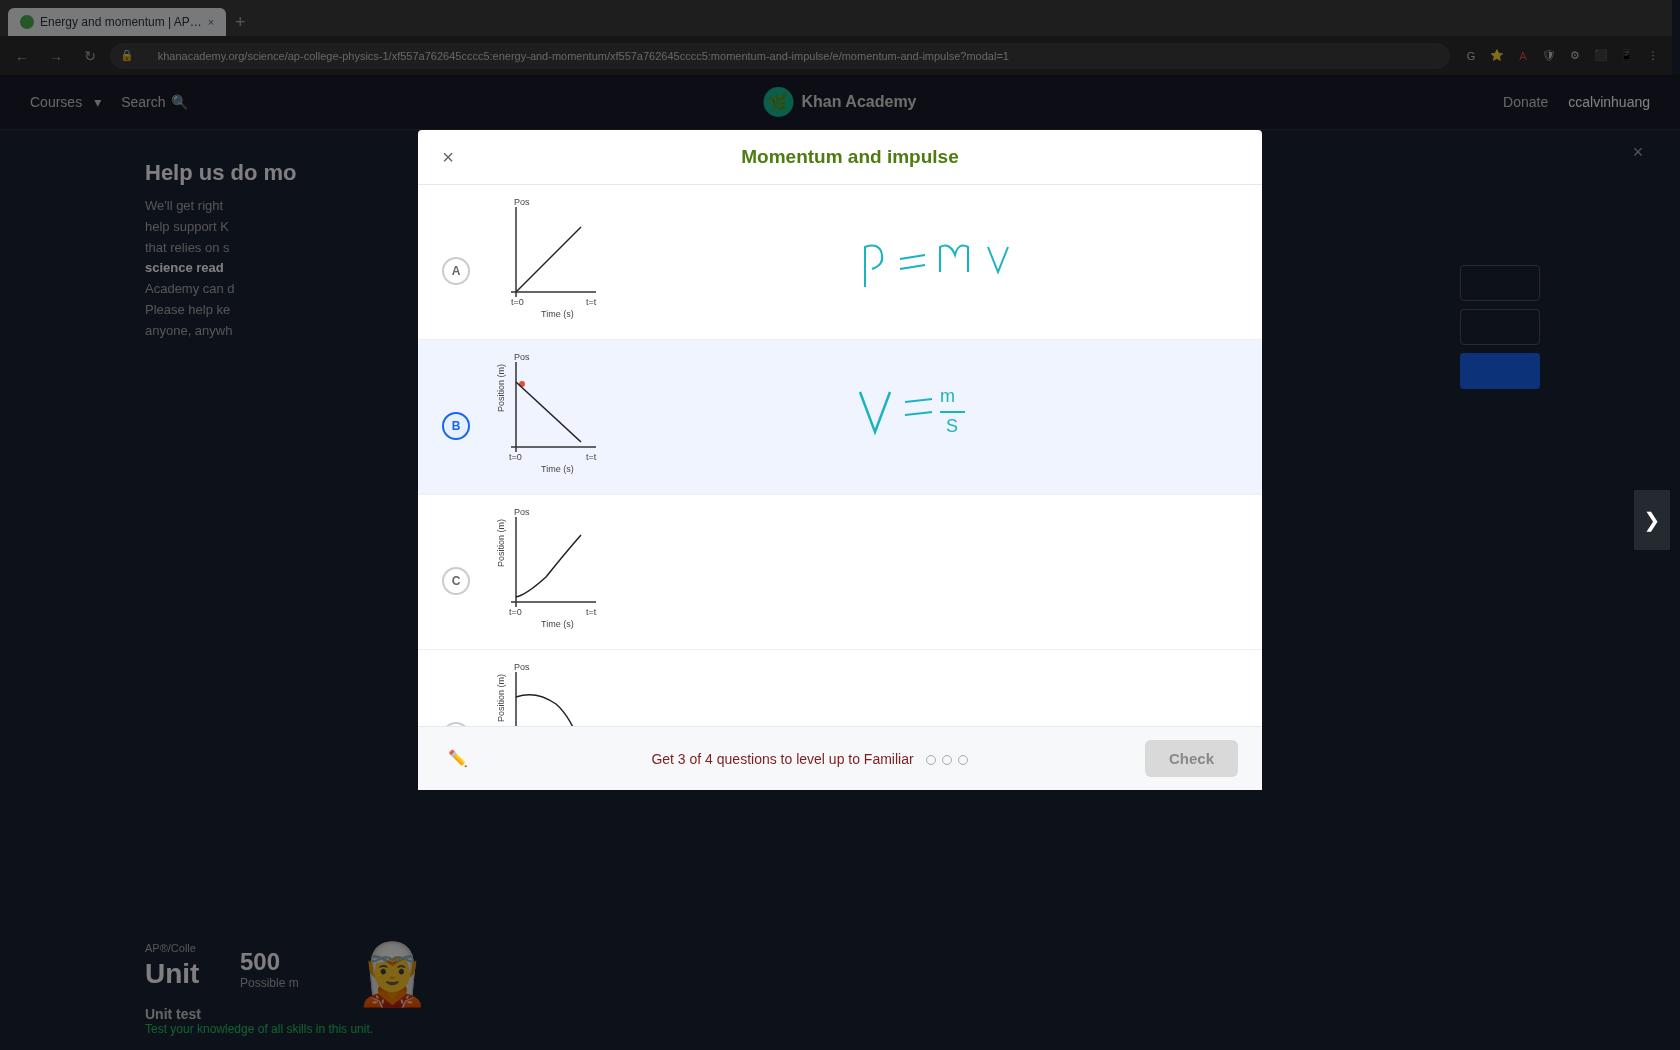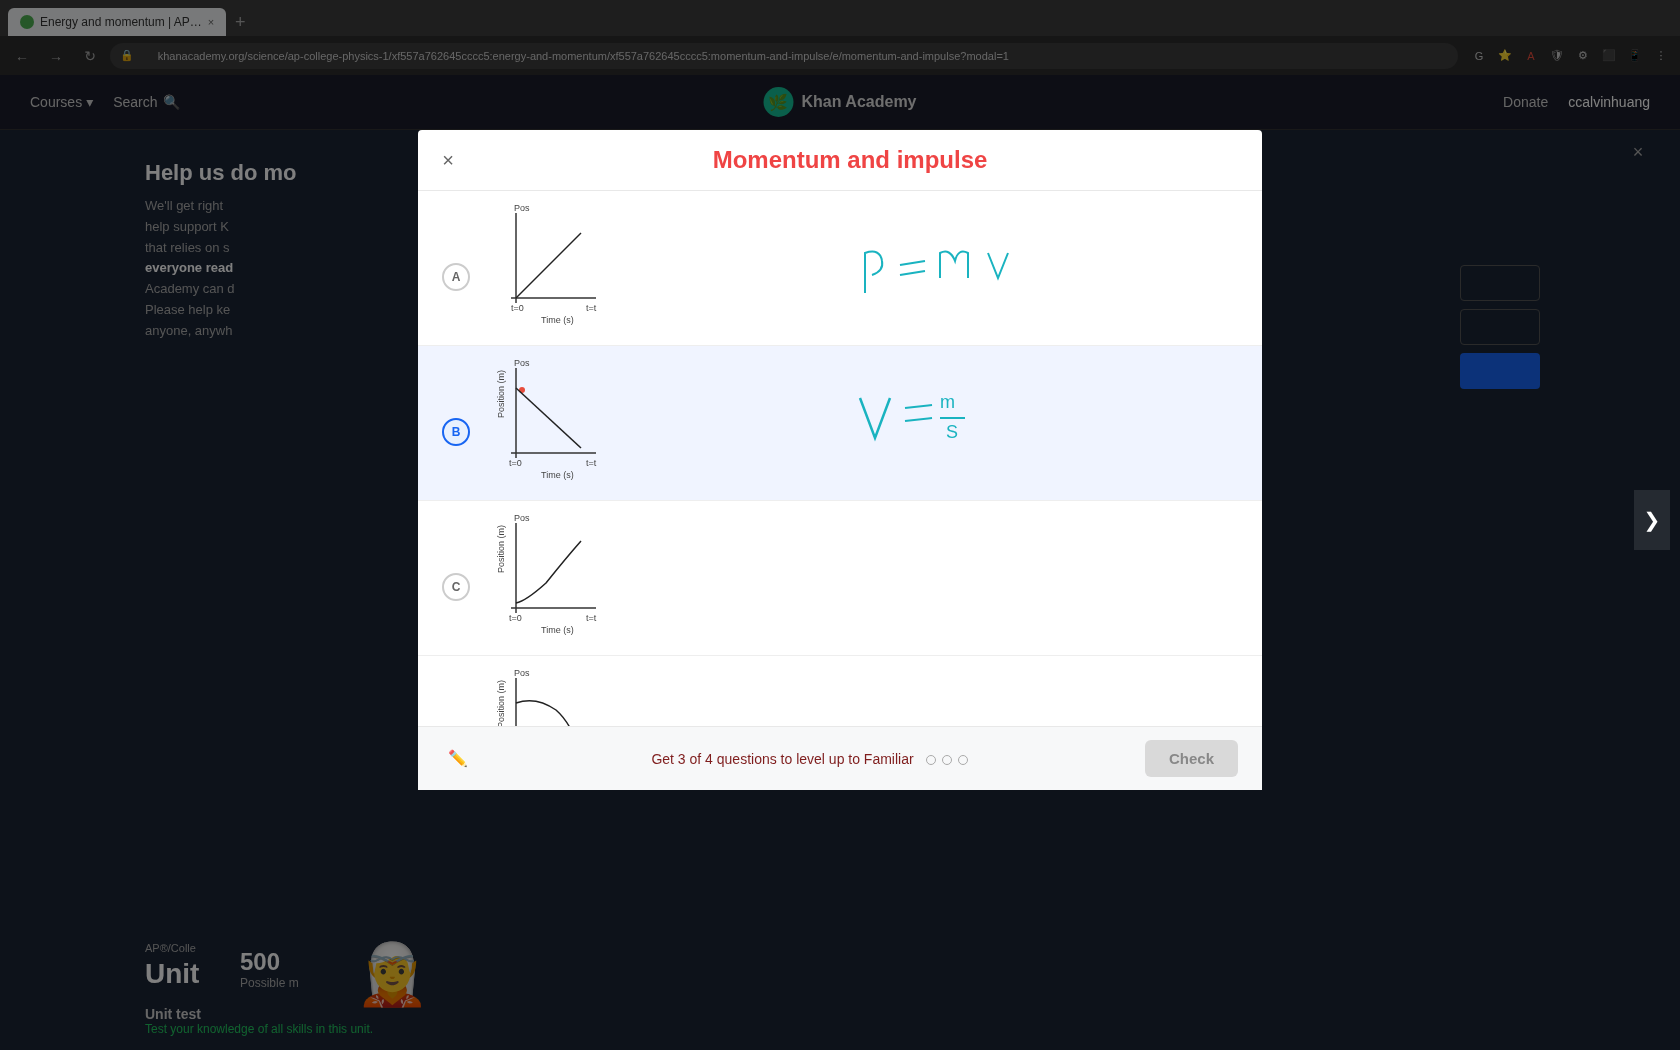--- a/index.html
+++ b/index.html
@@ -10,21 +10,21 @@
       font-family: -apple-system, BlinkMacSystemFont, 'Segoe UI', sans-serif;
       background: #1a2332;
       position: relative;
     }
 
     
     .browser-chrome {
       position: absolute;
       top: 0;
       left: 0;
-      right: 0;
+      right: 8px;
       height: 75px;
       background: #7dd3fc;
       z-index: 1;
     }
     .browser-tab-bar {
       height: 36px;
       background: #3c3c3c;
       display: flex;
       align-items: flex-end;
       padding: 0 8px;
@@ -133,21 +133,21 @@
       border-bottom: 1px solid #333;
     }
     .ka-nav-left {
       display: flex;
       align-items: center;
       gap: 20px;
     }
     .ka-courses {
       display: flex;
       align-items: center;
-      gap: 4px;
+      gap: 12px;
       color: #ccc;
       font-size: 14px;
       cursor: pointer;
     }
     .ka-search-wrap {
       display: flex;
       align-items: center;
       gap: 6px;
       color: #ccc;
       font-size: 14px;
@@ -301,23 +301,23 @@
     .modal-header {
       padding: 16px 24px;
       border-bottom: 1px solid #e8e8e8;
       display: flex;
       align-items: center;
       justify-content: center;
       position: relative;
       flex-shrink: 0;
     }
     .modal-title {
-      font-size: 24px;
+      font-size: 19px;
       font-weight: 600;
-      color: #ef4444;
+      color: #4d7c0f;
       margin-left: 20px;
     }
     .modal-close {
       position: absolute;
       left: 16px;
       top: 50%;
       transform: translateY(-50%);
       font-size: 20px;
       color: #666;
       cursor: pointer;
@@ -511,21 +511,21 @@
   </div>
 </div>
 
 <div class="bg-content">
   <div class="bg-text-area">
     <h2>Help us do mo</h2>
     <p>
       <span>We'll get right</span><br>
       <span>help support K</span><br>
       <span>that relies on s</span><br>
-      <strong>everyone read</strong><br>
+      <strong>science read</strong><br>
       <span>Academy can d</span><br>
       <span>Please help ke</span><br>
       <span>anyone, anywh</span>
     </p>
   </div>
 
   <div style="position:absolute; bottom: 60px; left: 145px;">
     <div class="ap-label">AP®/Colle</div>
     <div class="unit-title">Unit</div>
   </div>

